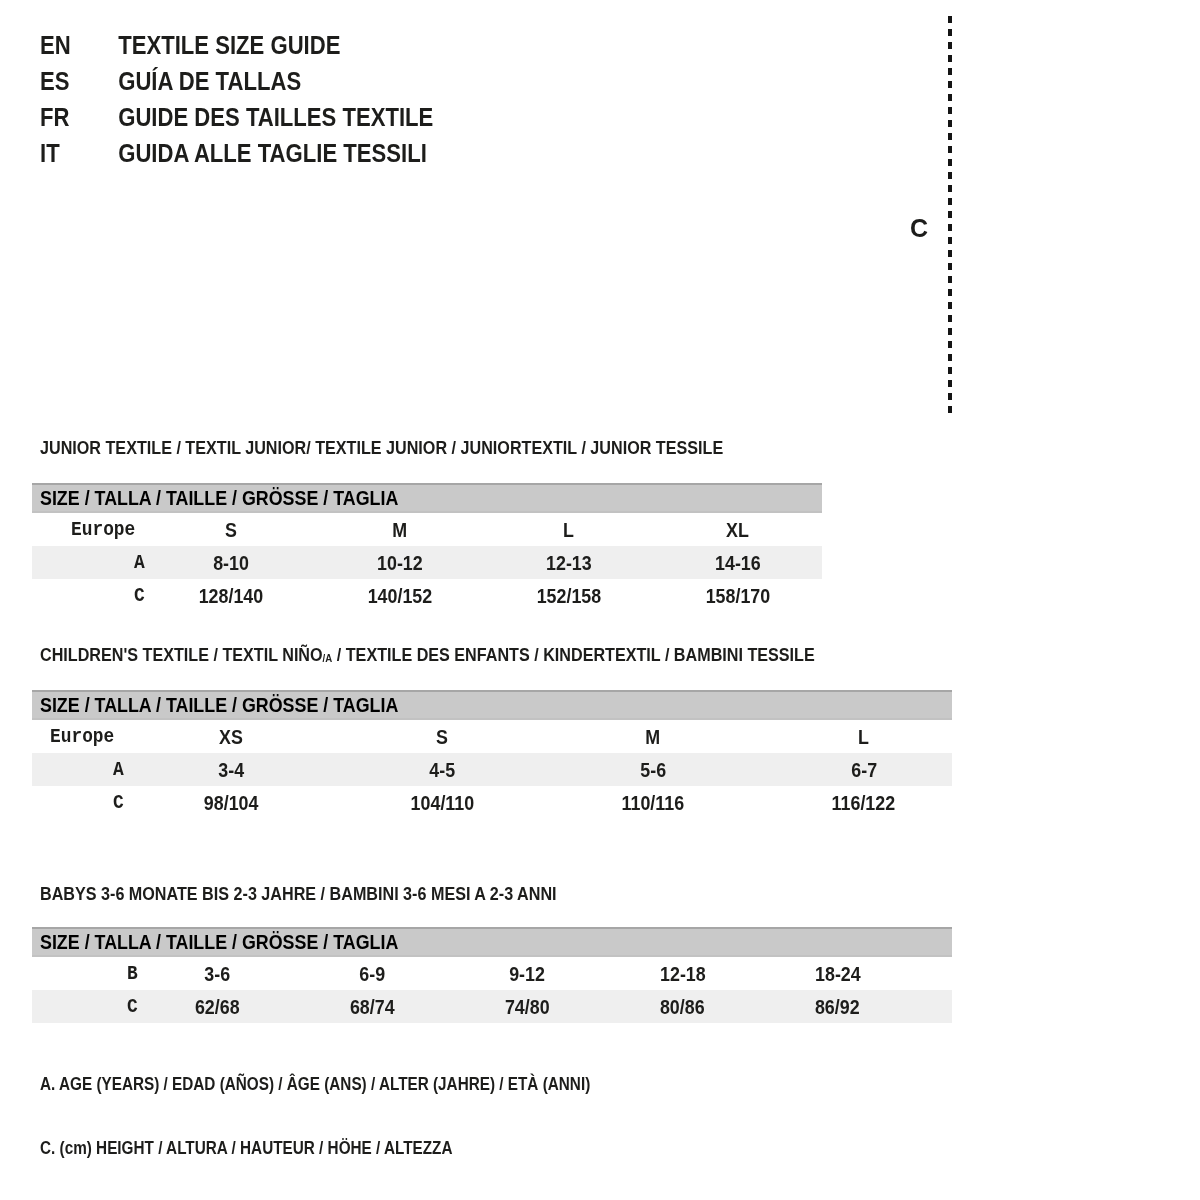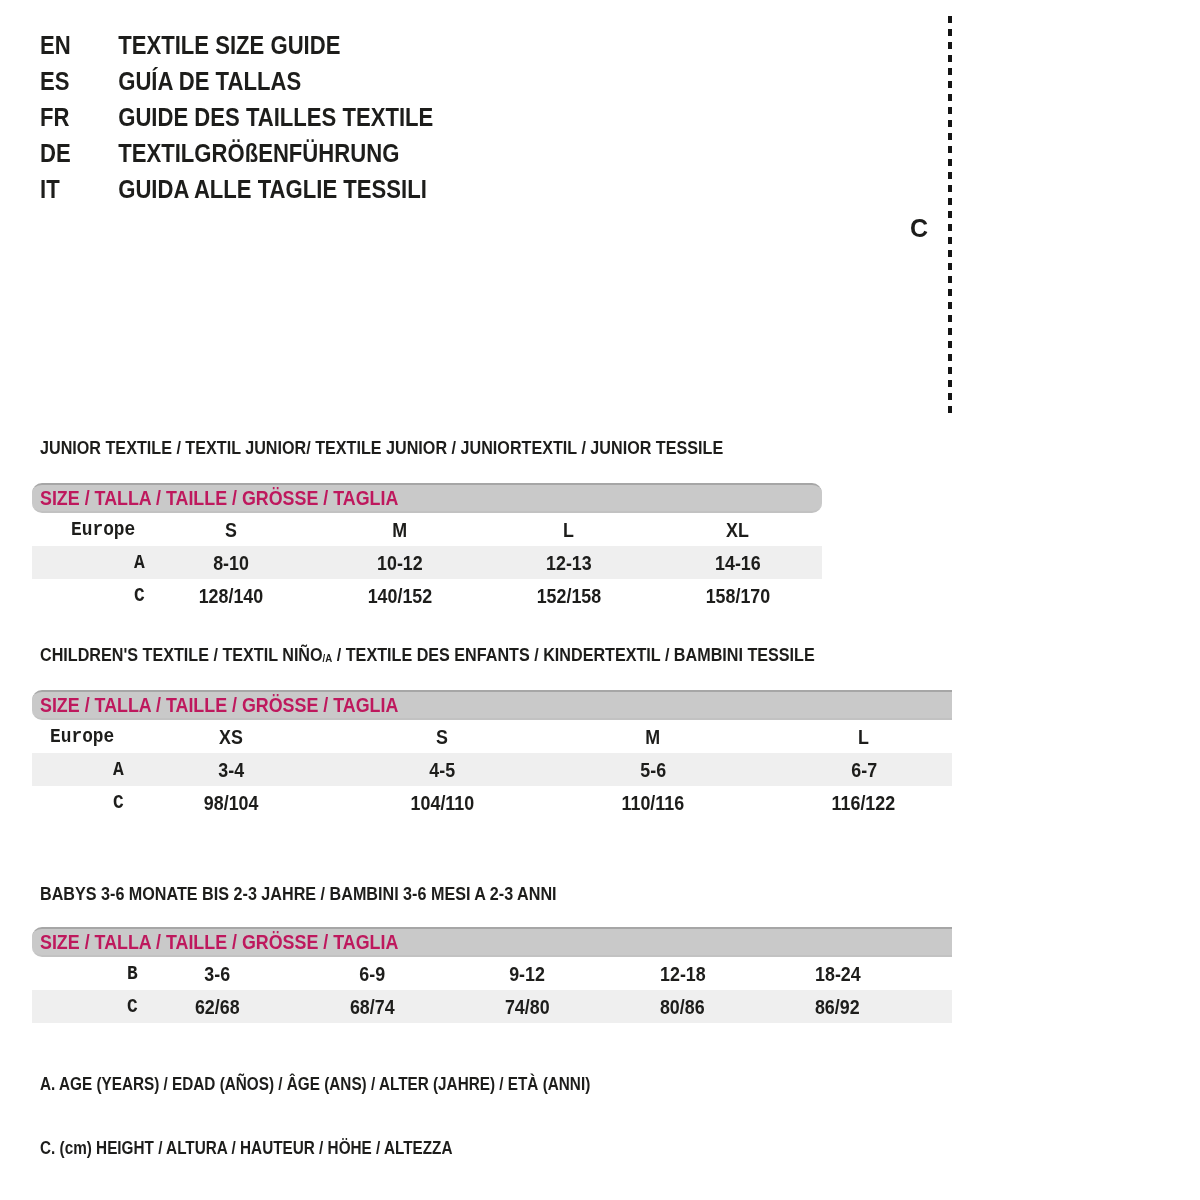--- a/index.html
+++ b/index.html
@@ -27,21 +27,21 @@
   
   .sec-title{position:absolute;left:40px;font-size:19px;font-weight:700;line-height:24px;}
   .t-sub{font-size:.6em;vertical-align:-0.1em;}
 
   
   .size-table{position:absolute;left:32px;}
   .size-table .bar{
     height:26px;background:#c9c9c9;
     border-top:2px solid #a6a6a6;border-bottom:2px solid #c2c2c2;
     display:flex;align-items:center;padding-left:8px;
-    font-size:21px;font-weight:700;color:#be185d;border-radius:10px;
+    font-size:21px;font-weight:700;color:#000000;
   }
   .size-table .row{display:grid;height:33px;align-items:center;font-size:21px;font-weight:700;}
   .size-table .row.shaded{background:#efefef;}
   .size-table .lbl{padding-left:8px;text-align:right;font-family:Liberation Mono, monospace;}
   .size-table .cell{text-align:center;}
   .t1{top:483px;width:790px;}
   .t1 .row{grid-template-columns:115px repeat(4,1fr);}
   .t2{top:690px;width:1148px;}
   .t2 .row{grid-template-columns:94px repeat(5,1fr);}
   .t3{top:927px;width:1148px;}
@@ -52,21 +52,20 @@
 </style>
 </head>
 <body>
 
 <div class="page">
 
   <div class="lang-block">
     <div class="lang-row"><span class="cond"><span class="lang-code">EN</span><span>TEXTILE SIZE GUIDE</span></span></div>
     <div class="lang-row"><span class="cond"><span class="lang-code">ES</span><span>GUÍA DE TALLAS</span></span></div>
     <div class="lang-row"><span class="cond"><span class="lang-code">FR</span><span>GUIDE DES TAILLES TEXTILE</span></span></div>
-    <div class="lang-row"><span class="cond"><span class="lang-code">DE</span><span>TEXTILGRÖßENFÜHRUNG</span></span></div>
     <div class="lang-row"><span class="cond"><span class="lang-code">IT</span><span>GUIDA ALLE TAGLIE TESSILI</span></span></div>
   </div>
 
   <div class="dash-line"></div>
   <div class="c-label">C</div>
   <svg class="silhouette" width="220" height="415" viewBox="0 0 220 420" preserveAspectRatio="none">
     <path fill="#0d0d0d" d="M100 12
       C 126 8 147 27 149 56
       C 150 64 150 72 146 80
       C 154 74 162 82 158 92

